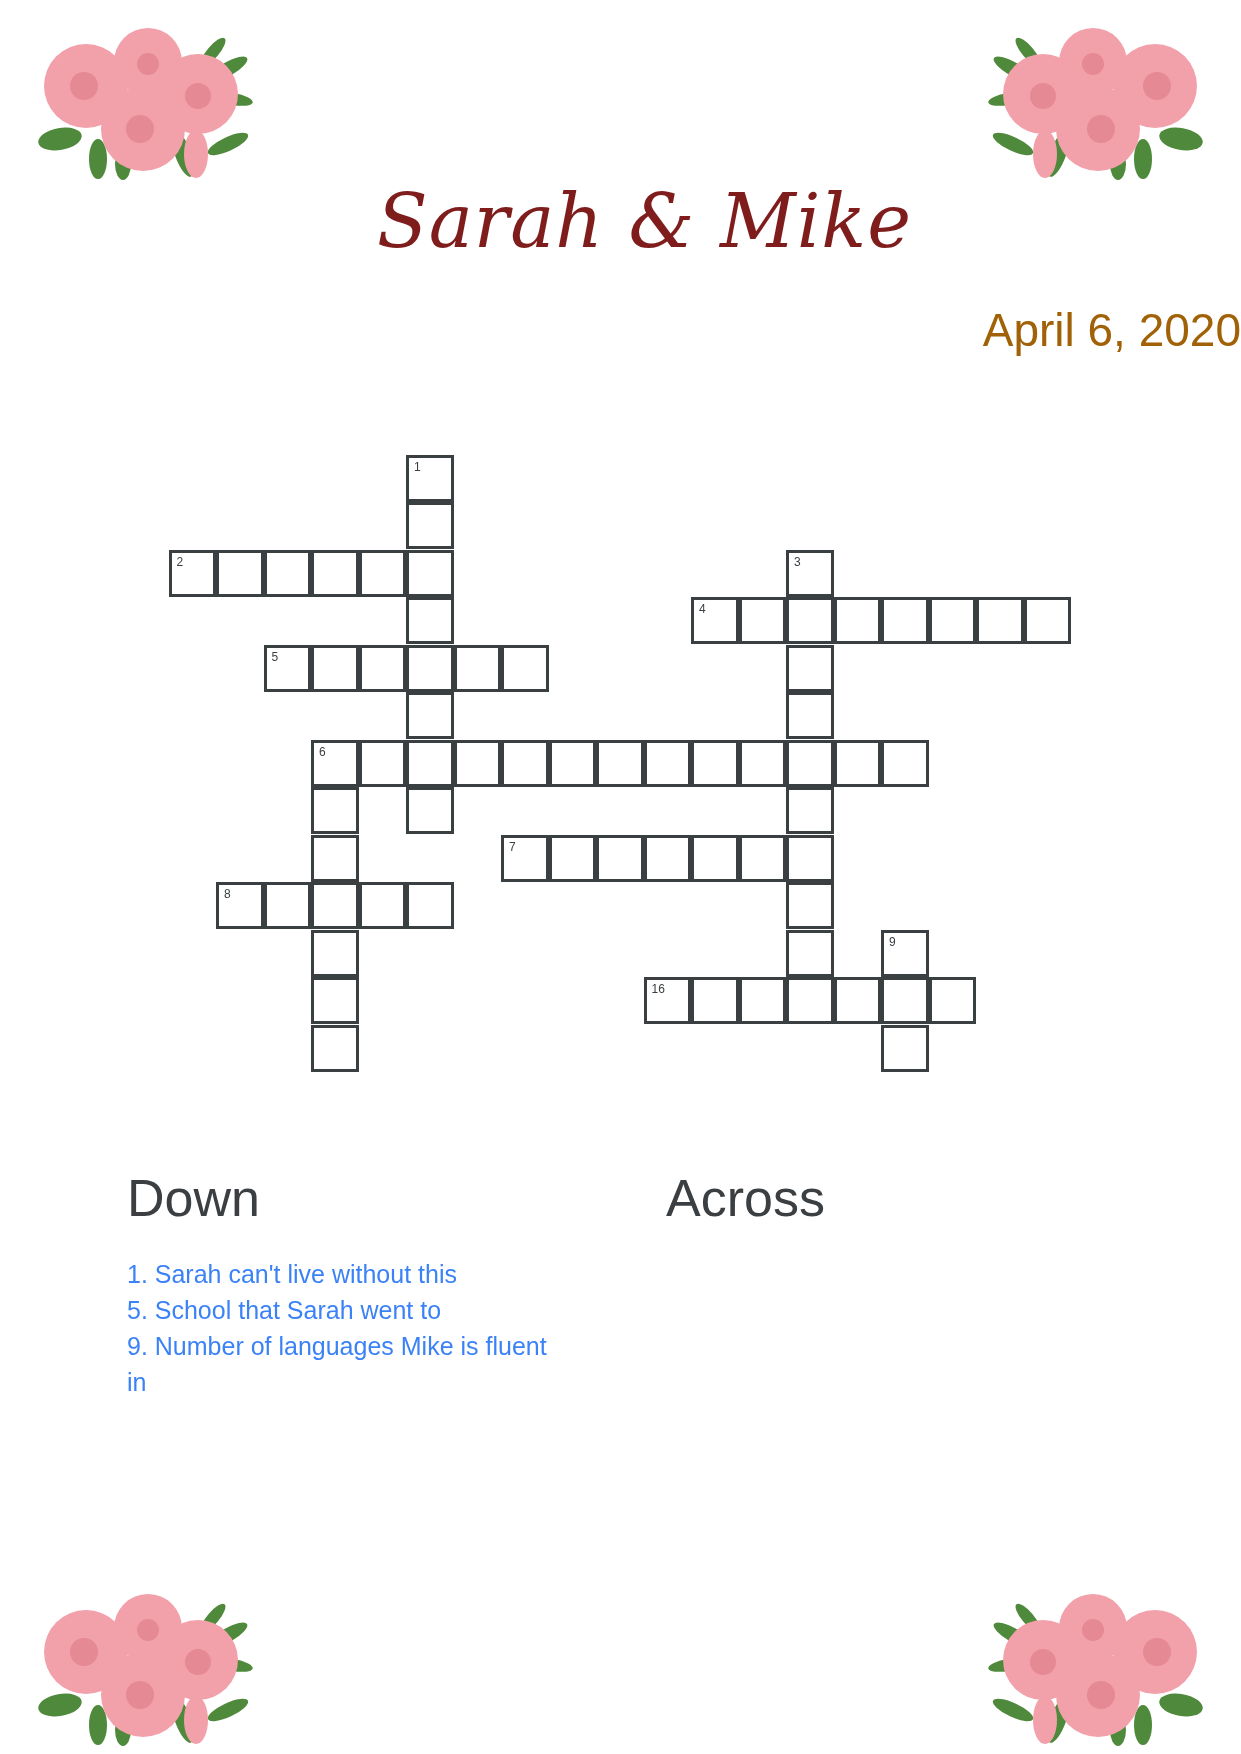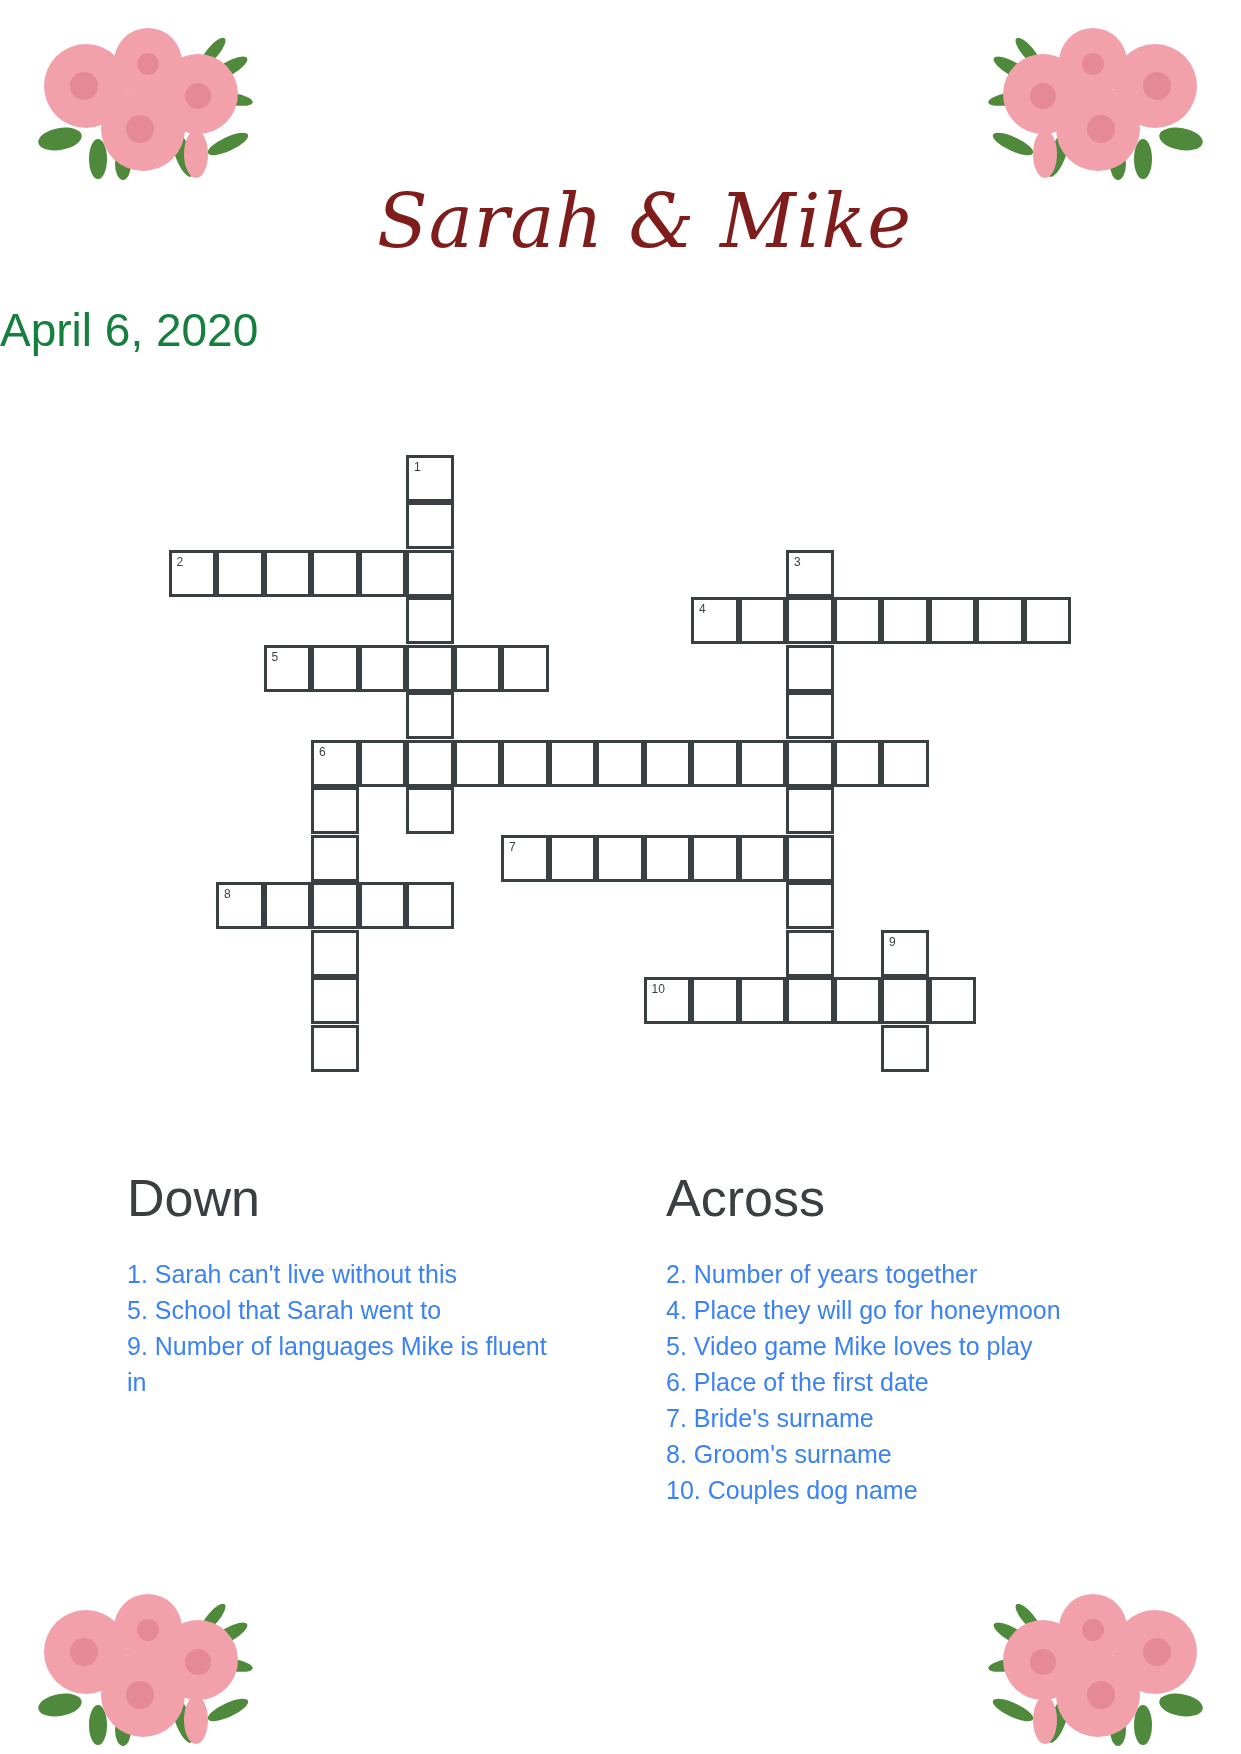--- a/index.html
+++ b/index.html
@@ -3,22 +3,22 @@
 <meta charset="utf-8">
 <style>
   html, body { margin:0; padding:0; background:#ffffff; }
   body { width:1241px; height:1754px; position:relative; overflow:hidden;
          font-family:"Liberation Sans", sans-serif; color:#3b3f42; }
   .flower { position:absolute; width:240px; height:170px; }
   .flower svg { width:100%; height:100%; display:block; }
   .title { position:absolute; left:0; width:1241px; top:178px; text-align:center;
            font-family:"DejaVu Serif", serif; font-style:italic; font-size:74px;
            color:#7f1d1d; letter-spacing:1px;margin-left:24px; }
-  .date { position:absolute; left:0; width:1241px; top:303px; text-align:left;
-          font-size:46px; color:#15803d; }
+  .date { position:absolute; left:0; width:1241px; top:303px; text-align:right;
+          font-size:46px; color:#a16207; }
   .grid { position:absolute; left:170px; top:456px; }
   .cell { position:absolute; width:47.7px; height:47.4px; box-sizing:border-box;
           border:3px solid #3a3f42; background:#fff; margin-left:-1.5px; margin-top:-1.5px; }
   .num { position:absolute; left:5px; top:3px; font-size:12px; color:#3a3f42; line-height:1; }
   .clues { position:absolute; top:1168px; }
   .clues h2 { margin:0; font-weight:normal; font-size:52px; color:#3b3f42; line-height:60px; }
   .clues ul { list-style:none; margin:28px 0 0 0; padding:0; }
   .clues li { font-size:25px; line-height:36px; color:#3b82f6; }
   #down { left:127px; width:440px; }
   #across { left:666px; width:470px; }
@@ -216,40 +216,31 @@
     </div>
     <div class="cell" style="left: 95px; top: 427.5px; border-color: rgb(58, 63, 66);"></div>
     <div class="cell" style="left: 190px; top: 427.5px; border-color: rgb(58, 63, 66);"></div>
     <div class="cell" style="left: 237.5px; top: 427.5px; border-color: rgb(58, 63, 66);"></div>
     <div class="cell" style="left: 712.5px; top: 475px; border-color: rgb(58, 63, 66);">
       <span class="num">9</span>
     </div>
     <div class="cell" style="left: 712.5px; top: 522.5px; border-color: rgb(58, 63, 66);"></div>
     <div class="cell" style="left: 712.5px; top: 570px; border-color: rgb(58, 63, 66);"></div>
     <div class="cell" style="left: 475px; top: 522.5px; border-color: rgb(58, 63, 66);">
-      <span class="num">10</span>
+      <span class="num">16</span>
     </div>
     <div class="cell" style="left: 522.5px; top: 522.5px; border-color: rgb(58, 63, 66);"></div>
     <div class="cell" style="left: 570px; top: 522.5px; border-color: rgb(58, 63, 66);"></div>
     <div class="cell" style="left: 665px; top: 522.5px; border-color: rgb(58, 63, 66);"></div>
     <div class="cell" style="left: 760px; top: 522.5px; border-color: rgb(58, 63, 66);"></div>
   </div>
 
 <div class="clues" id="down">
   <h2>Down</h2>
   <ul>
     <li>1. Sarah can't live without this</li>
     <li>5. School that Sarah went to</li>
     <li>9. Number of languages Mike is fluent in</li>
   </ul>
 </div>
 <div class="clues" id="across">
   <h2>Across</h2>
-  <ul>
-    <li>2. Number of years together</li>
-    <li>4. Place they will go for honeymoon</li>
-    <li>5. Video game Mike loves to play</li>
-    <li>6. Place of the first date</li>
-    <li>7. Bride's surname</li>
-    <li>8. Groom's surname</li>
-    <li>10. Couples dog name</li>
-  </ul>
 </div>
 
 </body></html>

